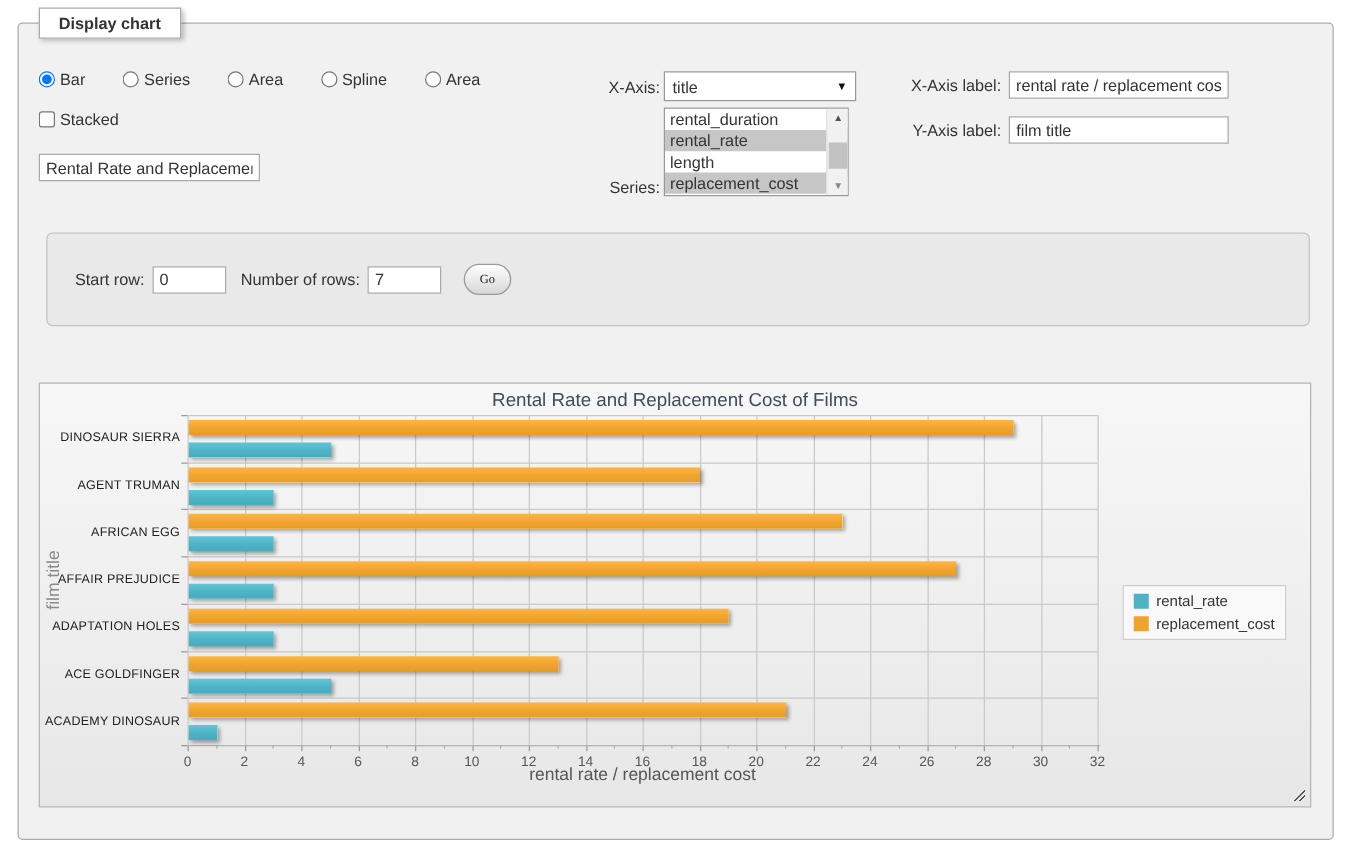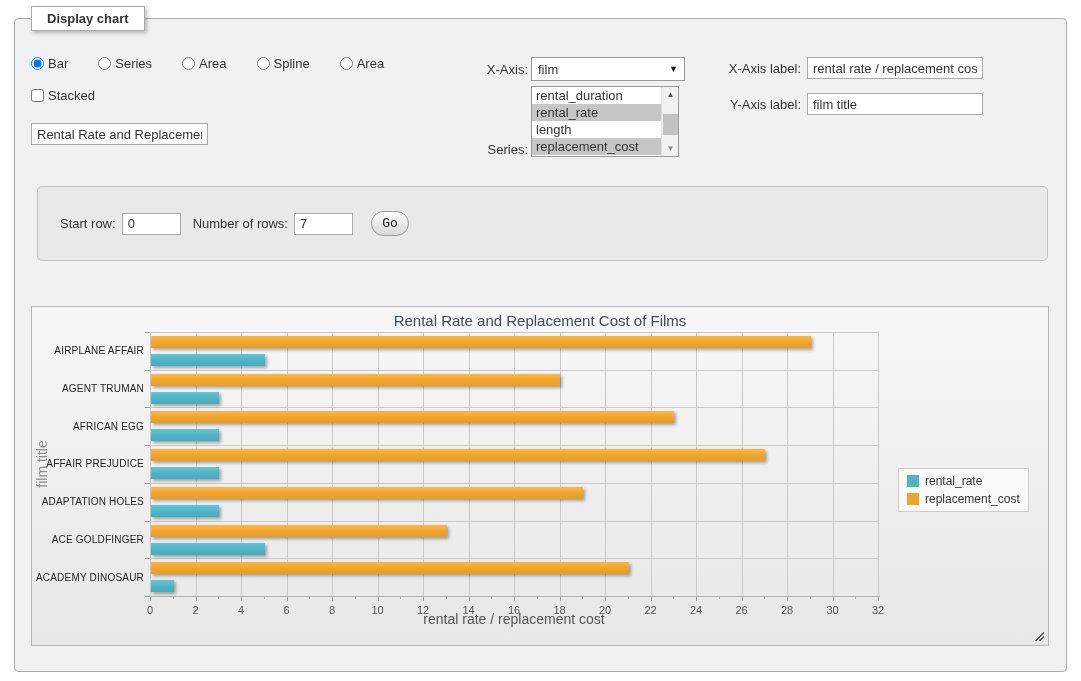--- a/index.html
+++ b/index.html
@@ -31,21 +31,21 @@
   .lb-arrow { position:absolute; left:0; width:17px; height:15px; text-align:center;
     font-size:8px; line-height:15px; color:#505050; background:#F1F1F1; }
   .lb-arrow.down { bottom:0; color:#8A8A8A; }
   .lb-thumb { position:absolute; left:1px; width:15px; top:27px; height:21px; background:#C2C2C2; }
   
   .rows-band { position:absolute; left:22px; top:167px; width:1011px; height:75px;
     background:#E9E9E9; border:1px solid #C3C3C3; border-radius:5px;
     display:flex; align-items:center; padding-left:22px; }
   .go-btn { margin-left:18px; width:38px; height:25px; border-radius:13px;
     border:1px solid #9A9A9A; background:linear-gradient(#FDFDFD,#D8D8D8);
-    font-family:Liberation Mono, monospace; font-size:13px; color:#222; cursor:pointer; }
+    font-family:Liberation Serif, serif; font-size:10px; color:#222; cursor:pointer; }
   
   .chart-box { position:absolute; left:16px; top:287px; width:1018px; height:340px;
     background:linear-gradient(#F7F7F7,#E7E7E7); border:1px solid #B5B5B5; overflow:hidden; }
   .chart-title { position:absolute; left:0; top:5px; width:100%; text-align:center;
     font-size:15px; color:#3E4C5D; }
   .x-title { position:absolute; left:118px; top:304px; width:728px; text-align:center;
     font-size:14px; color:#555; }
   .y-title-anchor { position:absolute; left:10px; top:157px; width:0; height:0; }
   .y-title-anchor span { position:absolute; transform:translate(-50%,-50%) rotate(-90deg);
     white-space:nowrap; font-size:14px; color:#8A8A8A; }
@@ -100,21 +100,21 @@
     <label class="check-item">
       <input type="checkbox" id="stacked-cb" style="">
       <span>Stacked</span>
     </label>
   </div>
 
   <input type="text" style="position: absolute; left: 16px; top: 104px; width: 177px;" value="Rental Rate and Replacement Cost of Films">
 
   <div class="field-label" style="position:absolute; left:433px; top:43px; width:80px;">X-Axis:</div>
   <div class="fake-select" style="left:516px; top:38px;">
-    <span>film</span>
+    <span>title</span>
     <span class="arrow">▼</span>
   </div>
 
   <div class="field-label" style="position:absolute; left:433px; top:123px; width:80px;">Series:</div>
   <div class="listbox" style="left:516px; top:67px;">
     <div id="series-options">
         <div class="opt">rental_duration</div>
         <div class="opt selected">rental_rate</div>
         <div class="opt">length</div>
         <div class="opt selected">replacement_cost</div>
@@ -223,21 +223,21 @@
         <div class="gridline-h" style="left: 118px; top: 138.143px; width: 728px;"></div>
         <div class="ytick" style="left: 113px; top: 138.143px; width: 5px;"></div>
         <div class="gridline-h" style="left: 118px; top: 175.857px; width: 728px;"></div>
         <div class="ytick" style="left: 113px; top: 175.857px; width: 5px;"></div>
         <div class="gridline-h" style="left: 118px; top: 213.571px; width: 728px;"></div>
         <div class="ytick" style="left: 113px; top: 213.571px; width: 5px;"></div>
         <div class="gridline-h" style="left: 118px; top: 251.286px; width: 728px;"></div>
         <div class="ytick" style="left: 113px; top: 251.286px; width: 5px;"></div>
         <div class="ytick" style="left: 113px; top: 289px; width: 5px;"></div>
         <div class="axis-line" style="left: 118px; top: 289px; width: 730px;"></div>
-        <div class="cat-label" style="top: 25px; height: 37.7143px;">AIRPLANE AFFAIR</div>
+        <div class="cat-label" style="top: 25px; height: 37.7143px;">DINOSAUR SIERRA</div>
         <div class="bar" title="AIRPLANE SIERRA: 28.99" style="left: 119px; top: 29px; width: 659.522px; background: linear-gradient(rgb(255, 182, 64), rgb(239, 164, 46) 55%, rgb(231, 156, 38));"></div>
         <div class="bar" title="AIRPLANE SIERRA: 4.99" style="left: 119px; top: 47px; width: 113.523px; background: linear-gradient(rgb(97, 197, 216), rgb(79, 179, 198) 55%, rgb(71, 171, 190));"></div>
         <div class="cat-label" style="top: 62.7143px; height: 37.7143px;">AGENT TRUMAN</div>
         <div class="bar" title="AGENT TRUMAN: 17.99" style="left: 119px; top: 66.7143px; width: 409.272px; background: linear-gradient(rgb(255, 182, 64), rgb(239, 164, 46) 55%, rgb(231, 156, 38));"></div>
         <div class="bar" title="AGENT TRUMAN: 2.99" style="left: 119px; top: 84.7143px; width: 68.0225px; background: linear-gradient(rgb(97, 197, 216), rgb(79, 179, 198) 55%, rgb(71, 171, 190));"></div>
         <div class="cat-label" style="top: 100.429px; height: 37.7143px;">AFRICAN EGG</div>
         <div class="bar" title="AFRICAN EGG: 22.99" style="left: 119px; top: 104.429px; width: 523.022px; background: linear-gradient(rgb(255, 182, 64), rgb(239, 164, 46) 55%, rgb(231, 156, 38));"></div>
         <div class="bar" title="AFRICAN EGG: 2.99" style="left: 119px; top: 122.429px; width: 68.0225px; background: linear-gradient(rgb(97, 197, 216), rgb(79, 179, 198) 55%, rgb(71, 171, 190));"></div>
         <div class="cat-label" style="top: 138.143px; height: 37.7143px;">AFFAIR PREJUDICE</div>
         <div class="bar" title="AFFAIR PREJUDICE: 26.99" style="left: 119px; top: 142.143px; width: 614.022px; background: linear-gradient(rgb(255, 182, 64), rgb(239, 164, 46) 55%, rgb(231, 156, 38));"></div>

